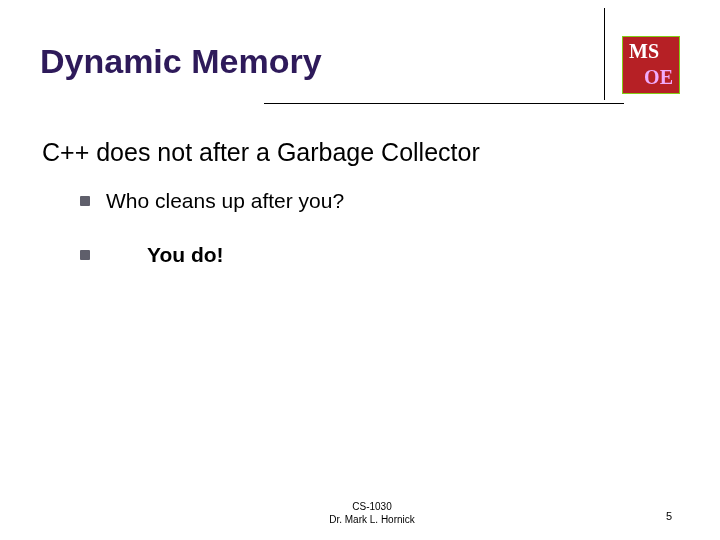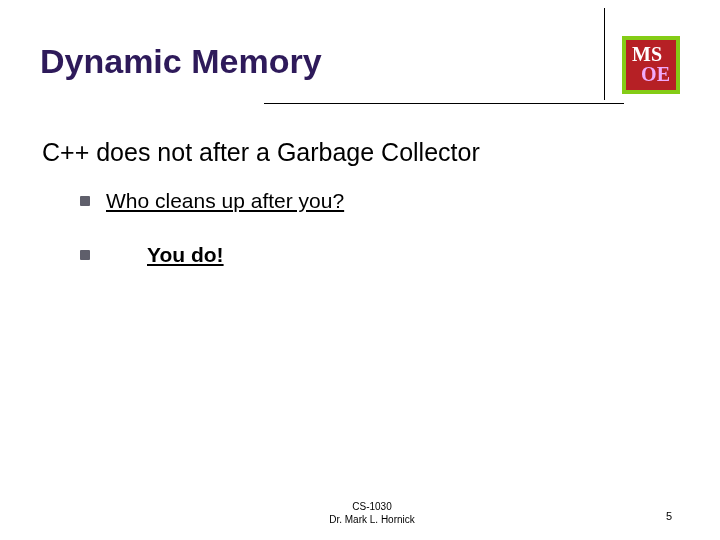--- a/index.html
+++ b/index.html
@@ -47,21 +47,21 @@
     bottom: 4px;
     width: 360px;
     height: 1px;
     background: #000;
   }
   .logo {
     width: 58px;
     height: 58px;
     background: #b62025;
     position: relative;
-    border: 4px solid #84cc16;
+    border: 1px solid #84cc16;
   }
   .logo .ms {
     position: absolute;
     top: 3px;
     left: 6px;
     color: #fff;
     font-weight: bold;
     font-size: 20px;
     letter-spacing: 0px;
     font-family: Georgia, 'Times New Roman', serif;
@@ -83,21 +83,20 @@
     margin-left: 2px;
   }
   .bullets {
     margin-top: 22px;
     margin-left: 40px;
   }
   .bullet-row {
     display: flex;
     align-items: flex-start;
     margin-bottom: 30px;
-    text-decoration: underline;
   }
   .bullet-dot {
     width: 10px;
     height: 10px;
     background: #5f5f6b;
     border-radius: 1px;
     margin-top: 7px;
     margin-right: 16px;
     flex-shrink: 0;
   }

